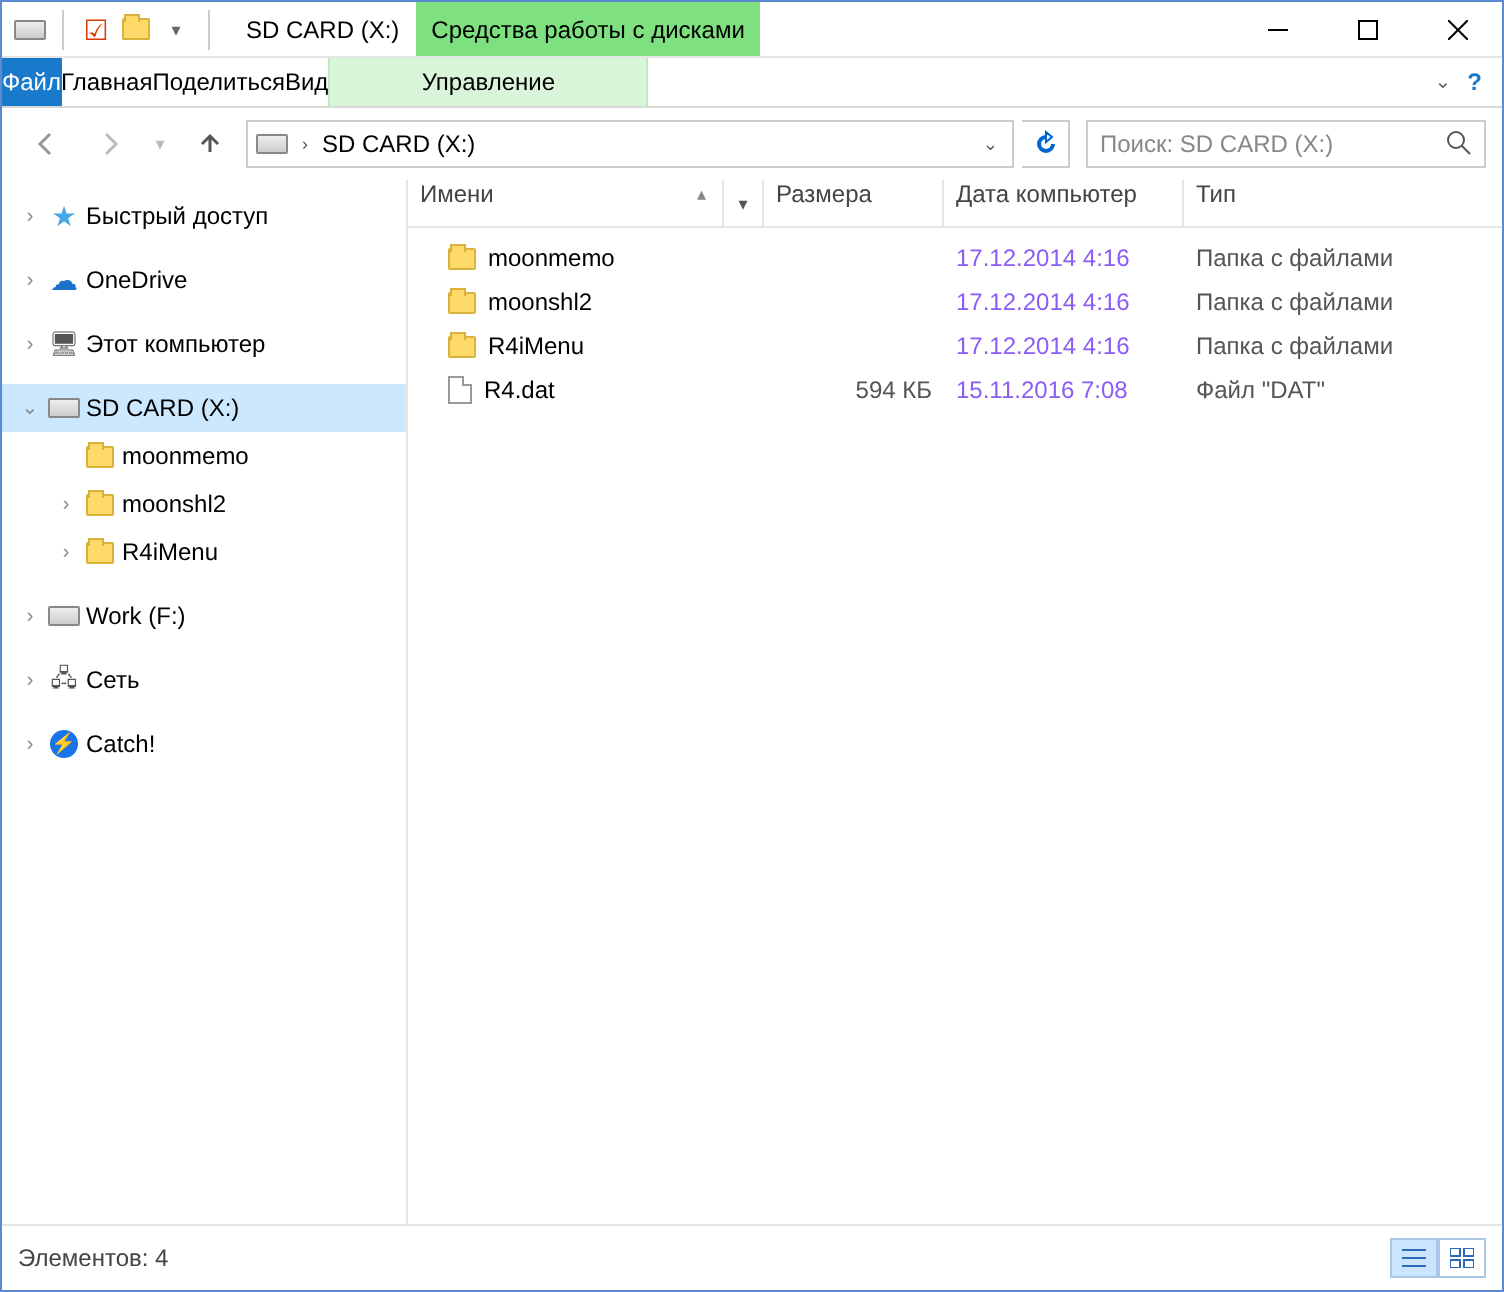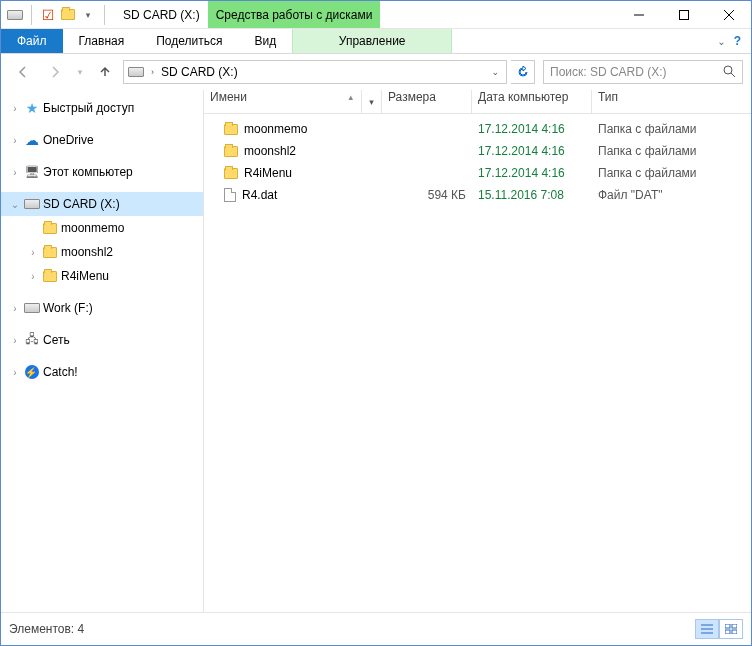--- a/index.html
+++ b/index.html
@@ -10,21 +10,21 @@
 .titlebar .qat { display: flex; align-items: center; gap: 4px; padding: 0 6px; }
 .qat-icon { width: 16px; height: 16px; display: flex; align-items: center; justify-content: center; }
 .titlebar .title-txt { display: flex; align-items: center; padding: 0 8px; flex: 0 0 auto; }
 .titlebar .spacer { flex: 1; }
 .titlebar .ctx-tab { background: #7ee07e; display: flex; align-items: center; padding: 0 8px; font-size: 12px; }
 .winbtns { display: flex; }
 .winbtn { width: 45px; display: flex; align-items: center; justify-content: center; }
 
 
 .ribbon { display: flex; align-items: stretch; height: 25px; border-bottom: 1px solid #d9d9d9; }
-.rtab { padding: 0 16px; display: flex; align-items: center; cursor: default; }
+.rtab { padding: 0 0; display: flex; align-items: center; cursor: default; }
 .rtab.file { background: #1979ca; color: #fff; }
 .rtab.ctx { background: #d9f5d9; border-left: 1px solid #bdeabe; border-right: 1px solid #bdeabe; min-width: 160px; justify-content: center;}
 .ribbon .spacer { flex: 1; }
 .ribbon-controls { display: flex; align-items: center; padding: 0 10px; gap: 8px; color: #666; }
 
 
 .navrow { display: flex; align-items: center; height: 36px; padding: 4px 8px; gap: 4px; }
 .navbtn { width: 28px; height: 28px; display: flex; align-items: center; justify-content: center; color: #555; }
 .navbtn.disabled { color: #bbb; }
 .addr { flex: 1; border: 1px solid #ccc; height: 24px; display: flex; align-items: center; padding: 0 4px; gap: 4px; }
@@ -65,21 +65,21 @@
 .col.name .sort { position: absolute; right: 28px; top: 2px; color: #888; font-size: 9px; }
 .col.name .split { position: absolute; right: 0; width: 20px; height: 100%; border-left: 1px solid #e5e5e5; display: flex; align-items: center; justify-content: center; color: #555; font-size: 9px; }
 .col.size { width: 90px; justify-content: flex-start; }
 .col.date { width: 120px; }
 .col.type { flex: 1; border-right: none; }
 .rows { flex: 1; padding-top: 4px; }
 .row { display: flex; height: 22px; align-items: center; }
 .cell { padding: 0 6px; }
 .cell.name { width: 178px; display: flex; align-items: center; gap: 6px; padding-left: 20px; }
 .cell.size { width: 90px; text-align: right; color: #555; }
-.cell.date { width: 120px; color: #15803d; }
+.cell.date { width: 120px; color: #8b5cf6; }
 .cell.type { flex: 1; color: #555; }
 
 
 .statusbar { height: 24px; border-top: 1px solid #e5e5e5; display: flex; align-items: center; padding: 16px 8px; font-size: 12px; color: #444; }
 .statusbar .spacer { flex: 1; }
 .view-toggle { display: flex; gap: 0; }
 .vbtn { width: 24px; height: 20px; border: 1px solid #aac6e8; display: flex; align-items: center; justify-content: center; font-size: 10px; }
 .vbtn.active { background: #cce4ff; }
 
 .sep-v { width: 1px; height: 20px; background: #ccc; margin: 0 4px; }

